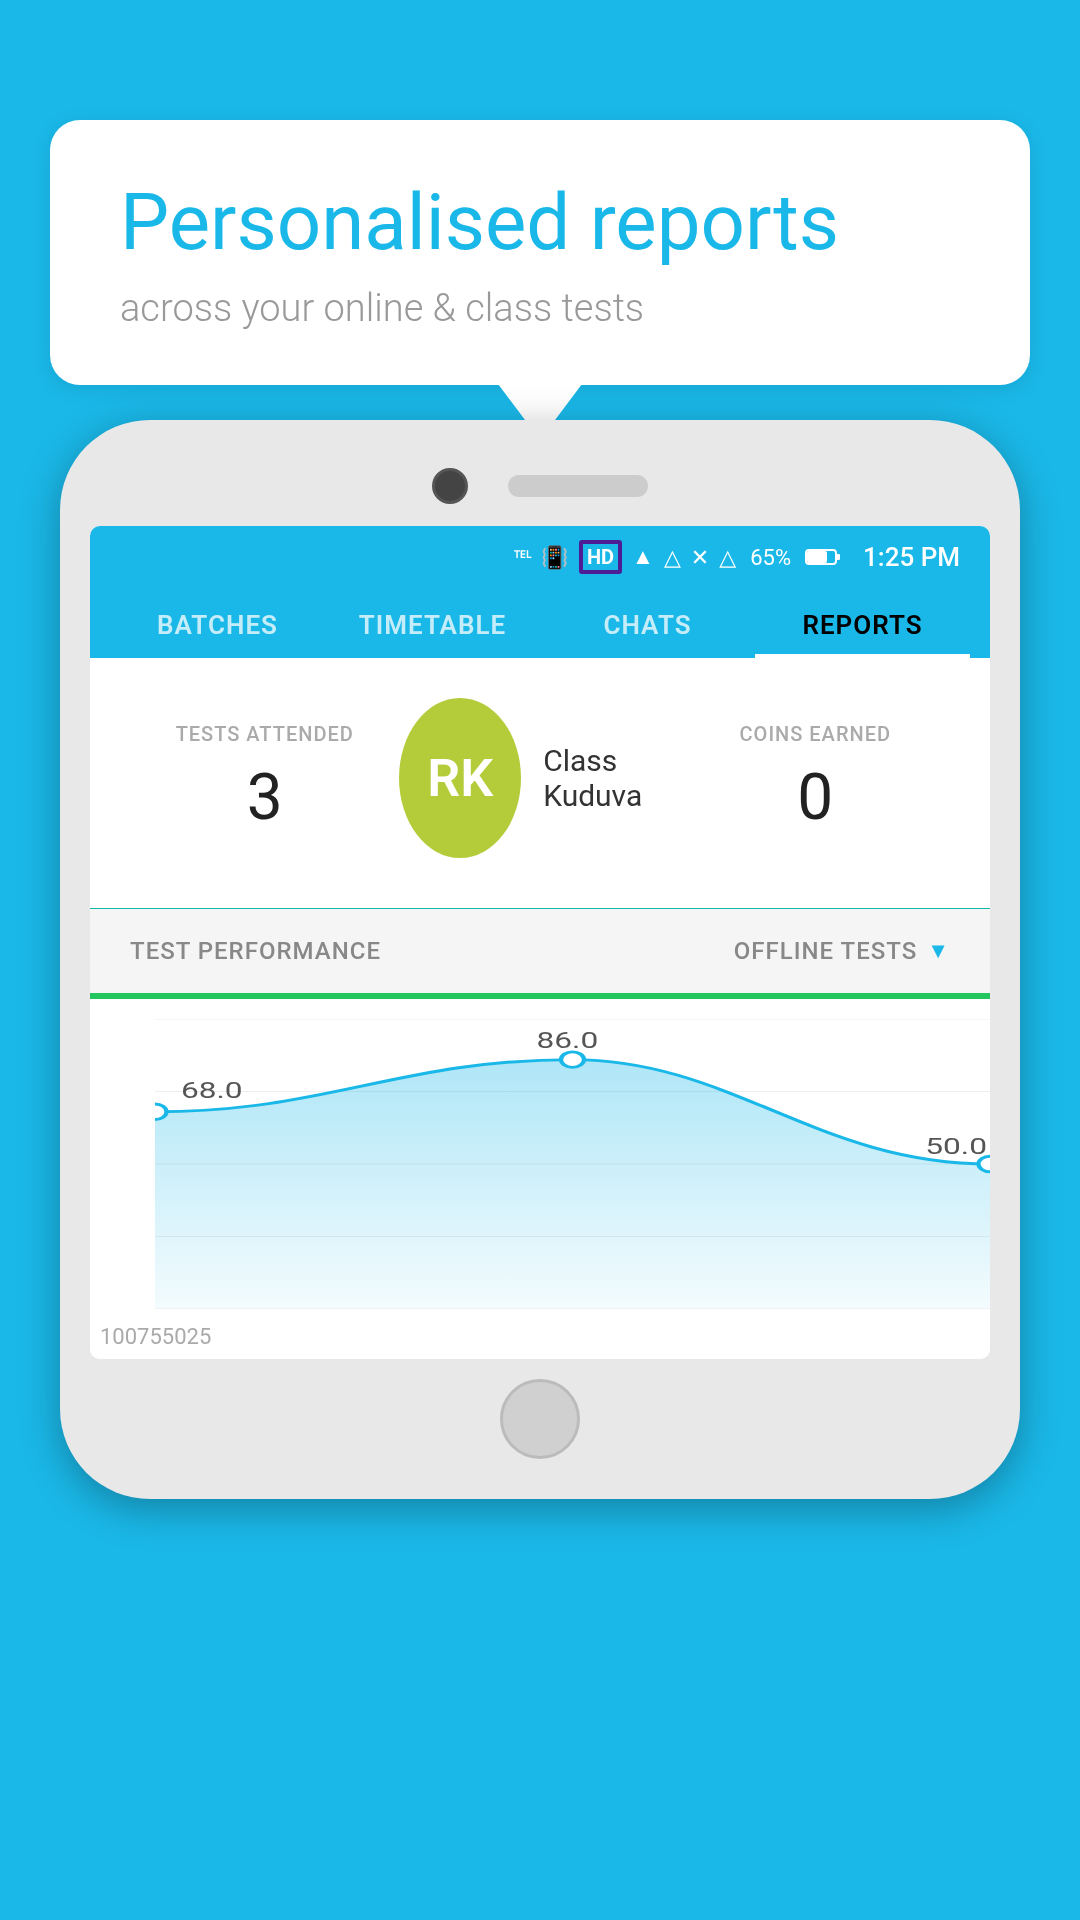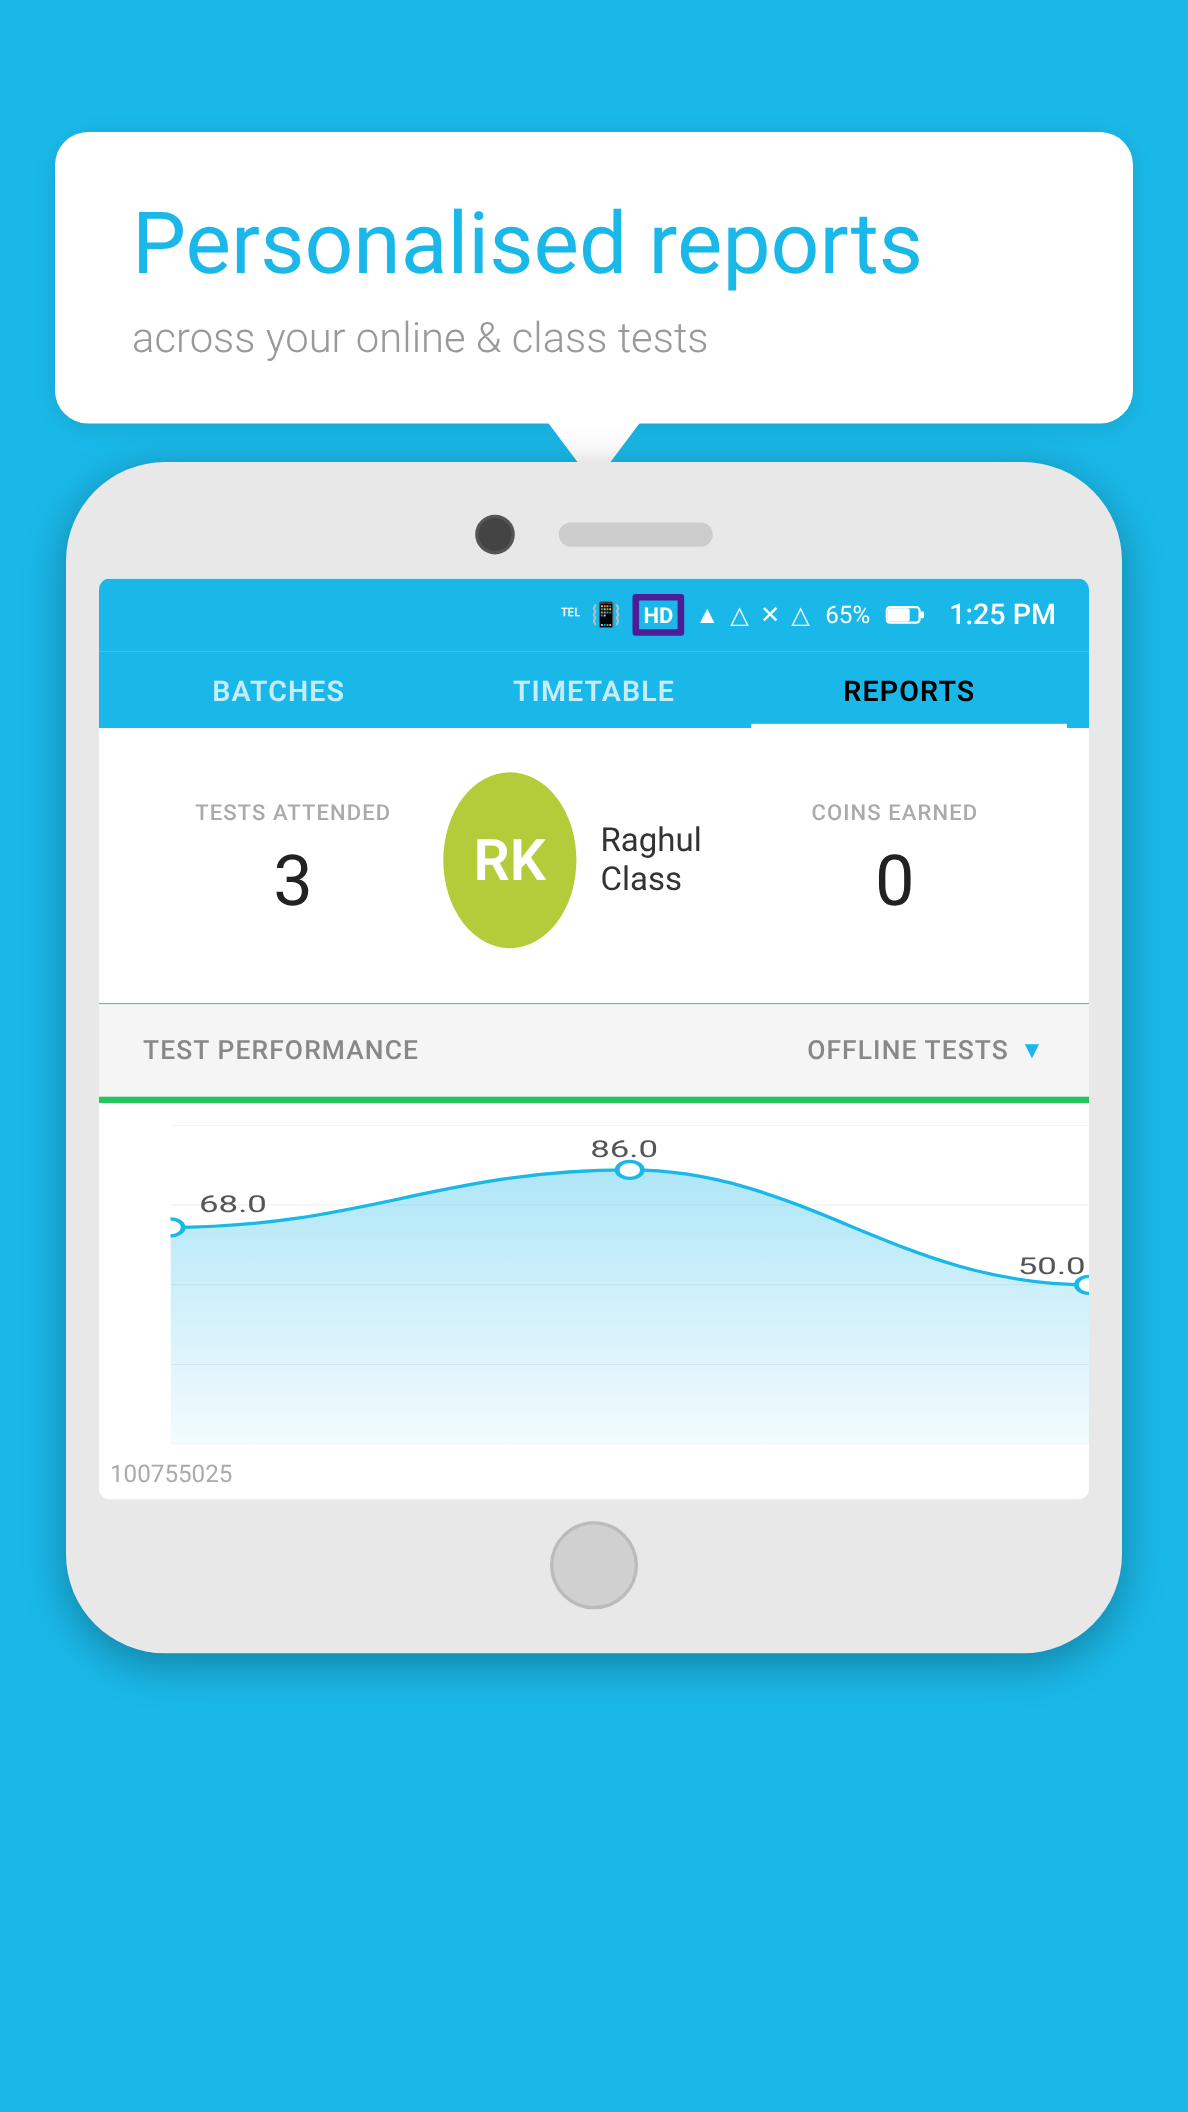--- a/index.html
+++ b/index.html
@@ -342,52 +342,53 @@
       <div class="phone-camera"></div>
       <div class="phone-speaker"></div>
     </div>
 
     <div class="phone-screen">
 
       <div class="status-bar">
         <div class="status-icons">
           <span>℡</span>
           <span>📳</span>
-          <span style="font-size:20px;font-weight:bold;border:6px solid #4c1d95;padding:1px 4px;border-radius:3px;">HD</span>
+          <span style="font-size:20px;font-weight:bold;border:4px solid #4c1d95;padding:1px 4px;border-radius:3px;">HD</span>
           <span>▲</span>
           <span>△</span>
           <span>✕</span>
           <span>△</span>
         </div>
         <div class="status-battery">65%</div>
         <svg width="36" height="20" viewBox="0 0 36 20">
           <rect x="1" y="3" width="30" height="14" rx="3" fill="none" stroke="white" stroke-width="2"></rect>
           <rect x="31" y="7" width="4" height="6" rx="1" fill="white"></rect>
           <rect x="2" y="4" width="20" height="12" rx="2" fill="white"></rect>
         </svg>
         <div class="status-time">1:25 PM</div>
       </div>
 
       <div class="nav-tabs">
         <div class="nav-tab">BATCHES</div>
         <div class="nav-tab">TIMETABLE</div>
+        <div class="nav-tab">CHATS</div>
         <div class="nav-tab active">REPORTS</div>
       </div>
 
       <div class="profile-section">
         <div class="stat-block">
           <div class="stat-label">TESTS ATTENDED</div>
           <div class="stat-value">3</div>
         </div>
 
         <div class="avatar-block">
           <div class="avatar-circle">
             <span>RK</span>
           </div>
-          <div class="avatar-name">Raghul Class</div>
+          <div class="avatar-name">Class Kuduva</div>
         </div>
 
         <div class="stat-block">
           <div class="stat-label">COINS EARNED</div>
           <div class="stat-value">0</div>
         </div>
       </div>
 
       <div class="performance-header">
         <div class="perf-label">TEST PERFORMANCE</div>

